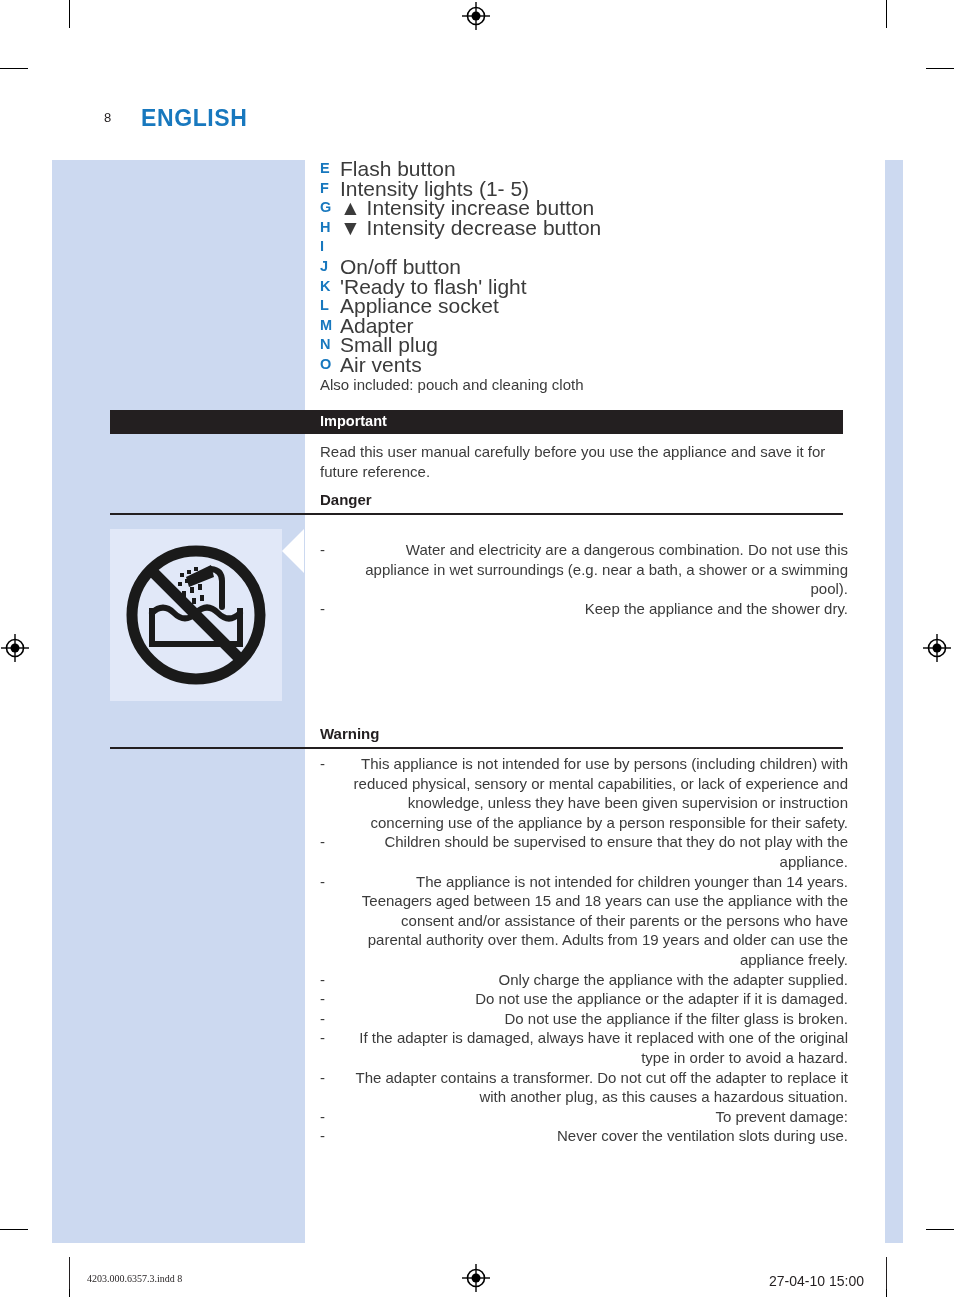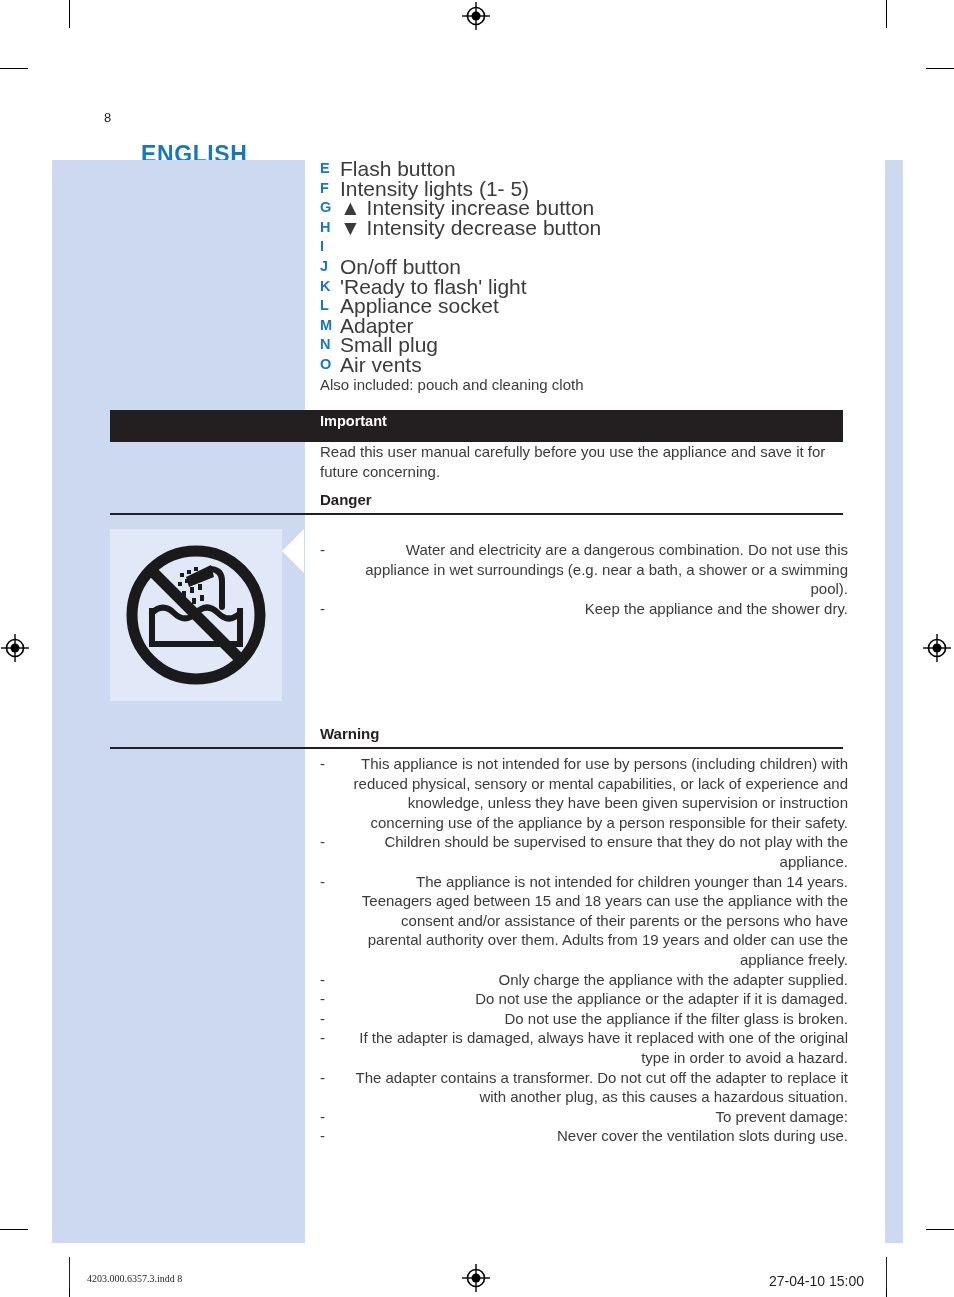--- a/index.html
+++ b/index.html
@@ -31,21 +31,20 @@
 
   
   .pagenum{
     position:absolute;left:104px;top:110px;
     font-size:13px;color:#231f20;letter-spacing:0;
   }
   .lang-title{
     position:absolute;left:141px;top:105px;
     font-size:23px;font-weight:bold;color:#1878be;
     letter-spacing:.6px;
-    margin-top:36px;
   }
 
   
   .blue-left{
     position:absolute;left:52px;top:160px;width:253px;height:1083px;
     background:#ccd9f0;
   }
   .blue-right{
     position:absolute;left:885px;top:160px;width:18px;height:1083px;
     background:#ccd9f0;
@@ -65,21 +64,21 @@
   }
   .legend-val{
     font-size:21px;color:#3b3b3b;white-space:pre;
   }
   .legend-foot{
     font-size:15px;color:#3b3b3b;height:19.6px;line-height:19.6px;
   }
 
   
   .important-bar{
-    position:absolute;left:110px;top:410px;width:733px;height:32px;
+    position:absolute;left:110px;top:410px;width:733px;height:24px;
     background:#231f20;
   }
   .important-bar span{
     position:absolute;left:210px;top:3px;
     color:#ffffff;font-size:14.5px;font-weight:bold;
   }
 
   .intro{
     position:absolute;left:320px;top:442px;width:528px;
     font-size:15px;color:#3b3b3b;line-height:19.6px;
@@ -226,21 +225,21 @@
     <div class="legend-row">
       <span class="legend-key">O</span>
       <span class="legend-val">Air vents</span>
     </div>
     <div class="legend-foot">Also included: pouch and cleaning cloth</div>
   </div>
 
   <div class="important-bar">
     <span>Important</span>
   </div>
-  <div class="intro">Read this user manual carefully before you use the appliance and save it for future concerning.</div>
+  <div class="intro">Read this user manual carefully before you use the appliance and save it for future reference.</div>
 
   <div class="sec-head head-danger">Danger</div>
   <div class="sec-rule rule-danger"></div>
 
   <div class="picto-wrap">
     <svg width="172" height="172" viewBox="0 0 172 172">
       <circle cx="86" cy="86" r="64" fill="none" stroke="#1a1a1a" stroke-width="11"></circle>
 
       <path d="M42 82 L42 115 L130 115 L130 82" fill="none" stroke="#1a1a1a" stroke-width="6" stroke-linecap="square"></path>
       <path d="M42 84 q11 -11 22 0 q11 11 22 0 q11 -11 22 0 q11 11 22 0" fill="none" stroke="#1a1a1a" stroke-width="6" stroke-linecap="round"></path>

